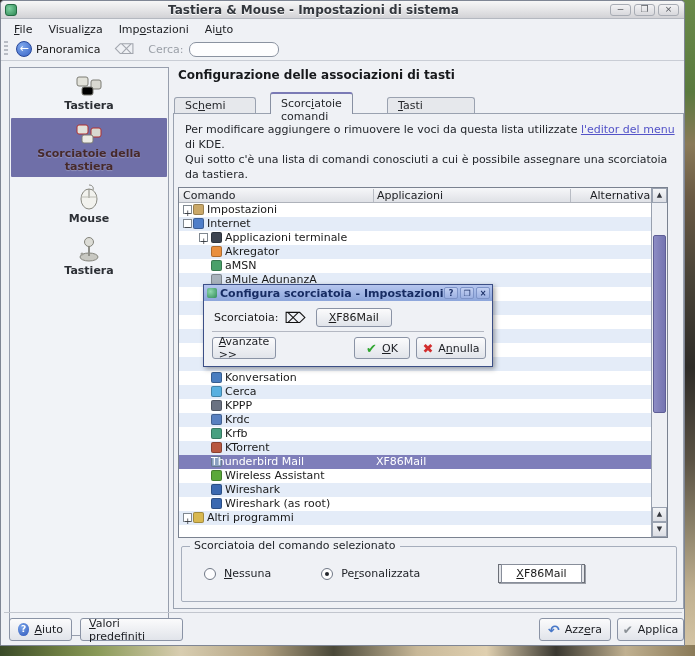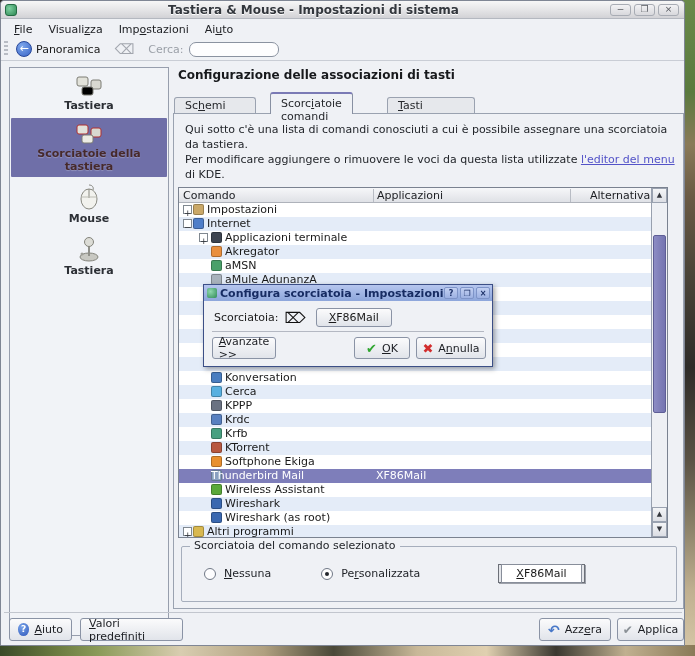--- a/index.html
+++ b/index.html
@@ -233,22 +233,22 @@
   <div class="content-heading">Configurazione delle associazioni di tasti</div>
 
   <div class="tabs">
     <div class="tab tab1">Sc<u>h</u>emi scorciatoie</div>
     <div class="tab tab2 active">Scorc<u>i</u>atoie comandi</div>
     <div class="tab tab3"><u>T</u>asti modificatori</div>
   </div>
   <div class="tabpanel"></div>
 
   <div class="description">
+    <div><span>Per modificare aggiungere o rimuovere le voci da questa lista utilizzate </span><span class="desc-link">l'editor del menu</span><span> di KDE.</span></div>
     <div>Qui sotto c'è una lista di comandi conosciuti a cui è possibile assegnare una scorciatoia da tastiera.</div>
-    <div><span>Per modificare aggiungere o rimuovere le voci da questa lista utilizzate </span><span class="desc-link">l'editor del menu</span><span> di KDE.</span></div>
   </div>
 
   <div class="list-frame">
     <div class="list-header">
       <span class="col-h c1">Comando</span>
       <span class="col-h c2">Applicazioni</span>
       <span class="col-h c3">Alternativa</span>
       <span class="col-sep" style="left:194px"></span>
       <span class="col-sep" style="left:391px"></span>
     </div>
@@ -302,24 +302,20 @@
           <span class="row-icon" style="left: 32px; background: rgb(88, 128, 192);"></span>
           <span style="left: 46px;">Krdc</span>
         </div>
         <div class="tree-row">
           <span class="row-icon" style="left: 32px; background: rgb(72, 160, 128);"></span>
           <span style="left: 46px;">Krfb</span>
         </div>
         <div class="tree-row alt">
           <span class="row-icon" style="left: 32px; background: rgb(184, 88, 64);"></span>
           <span style="left: 46px;">KTorrent</span>
-        </div>
-        <div class="tree-row">
-          <span class="row-icon" style="left: 32px; background: rgb(232, 144, 48);"></span>
-          <span style="left: 46px;">Softphone Ekiga</span>
         </div>
         <div class="tree-row alt selected">
           <span class="row-icon" style="left: 32px; background: rgb(138, 160, 192);"></span>
           <span style="left: 32px;">Thunderbird Mail</span>
           <span class="row-shortcut">XF86Mail</span>
         </div>
         <div class="tree-row">
           <span class="row-icon" style="left: 32px; background: rgb(90, 168, 58);"></span>
           <span style="left: 46px;">Wireless Assistant</span>
         </div>

